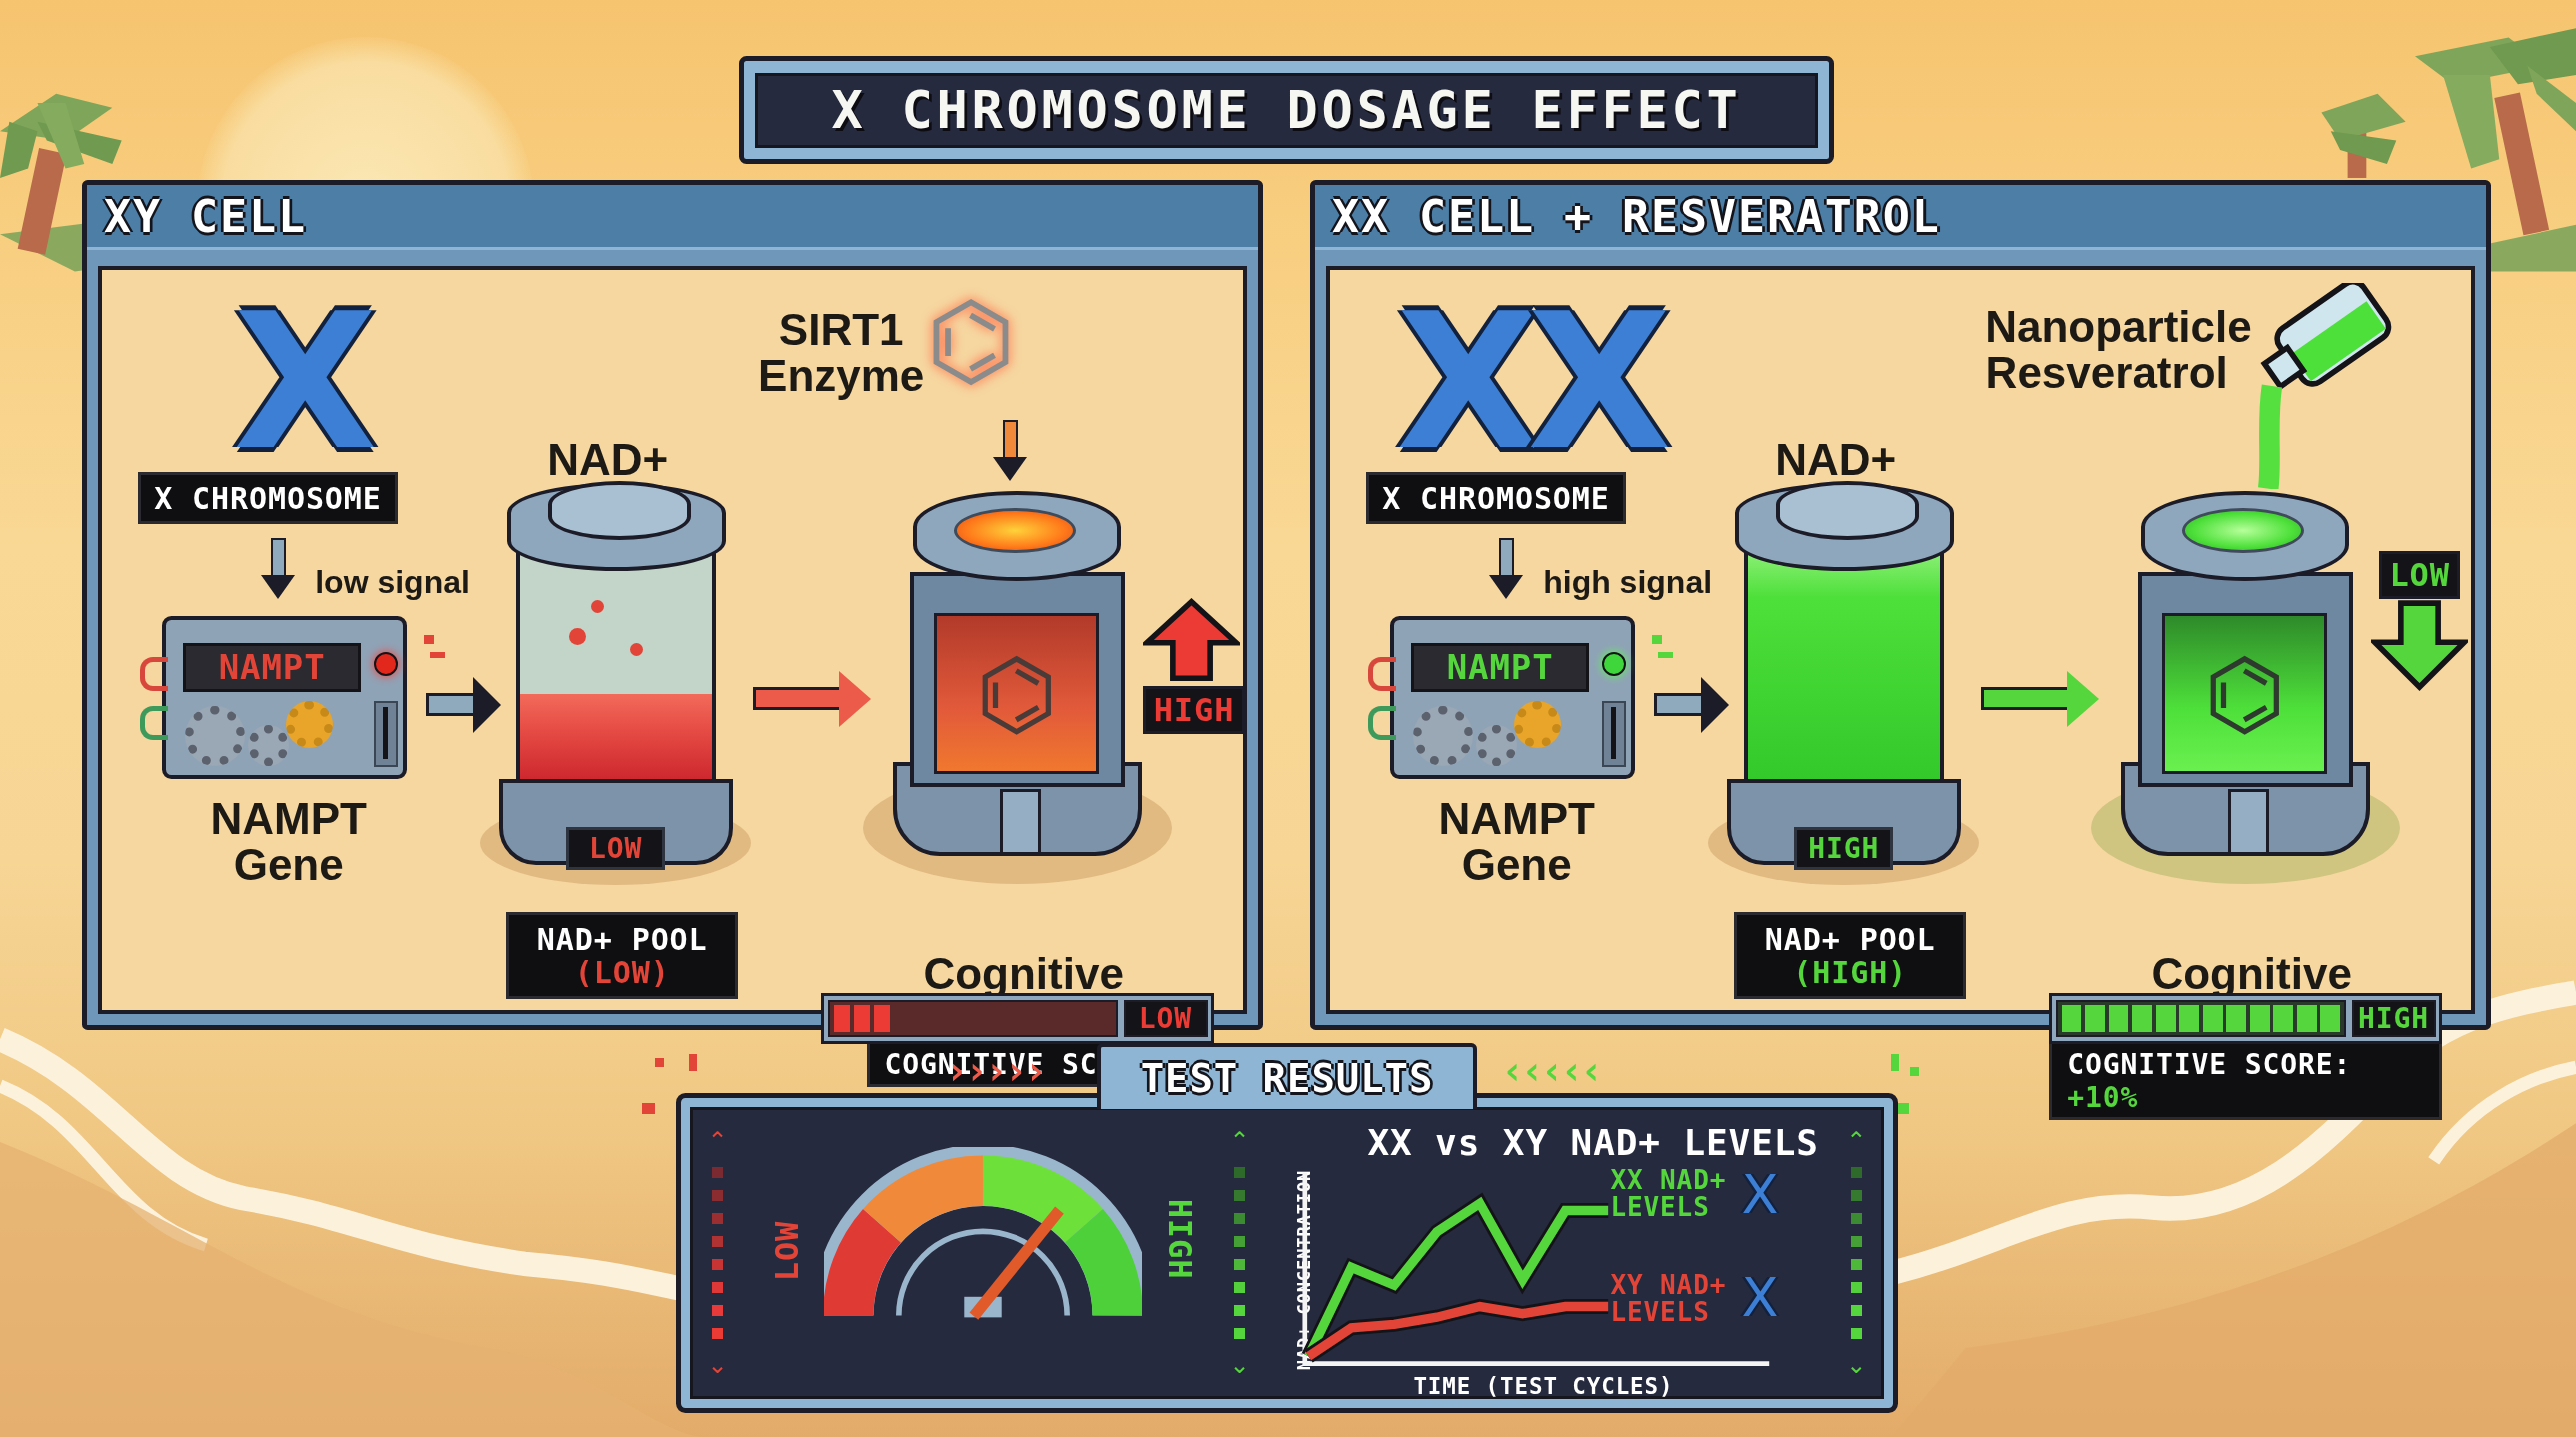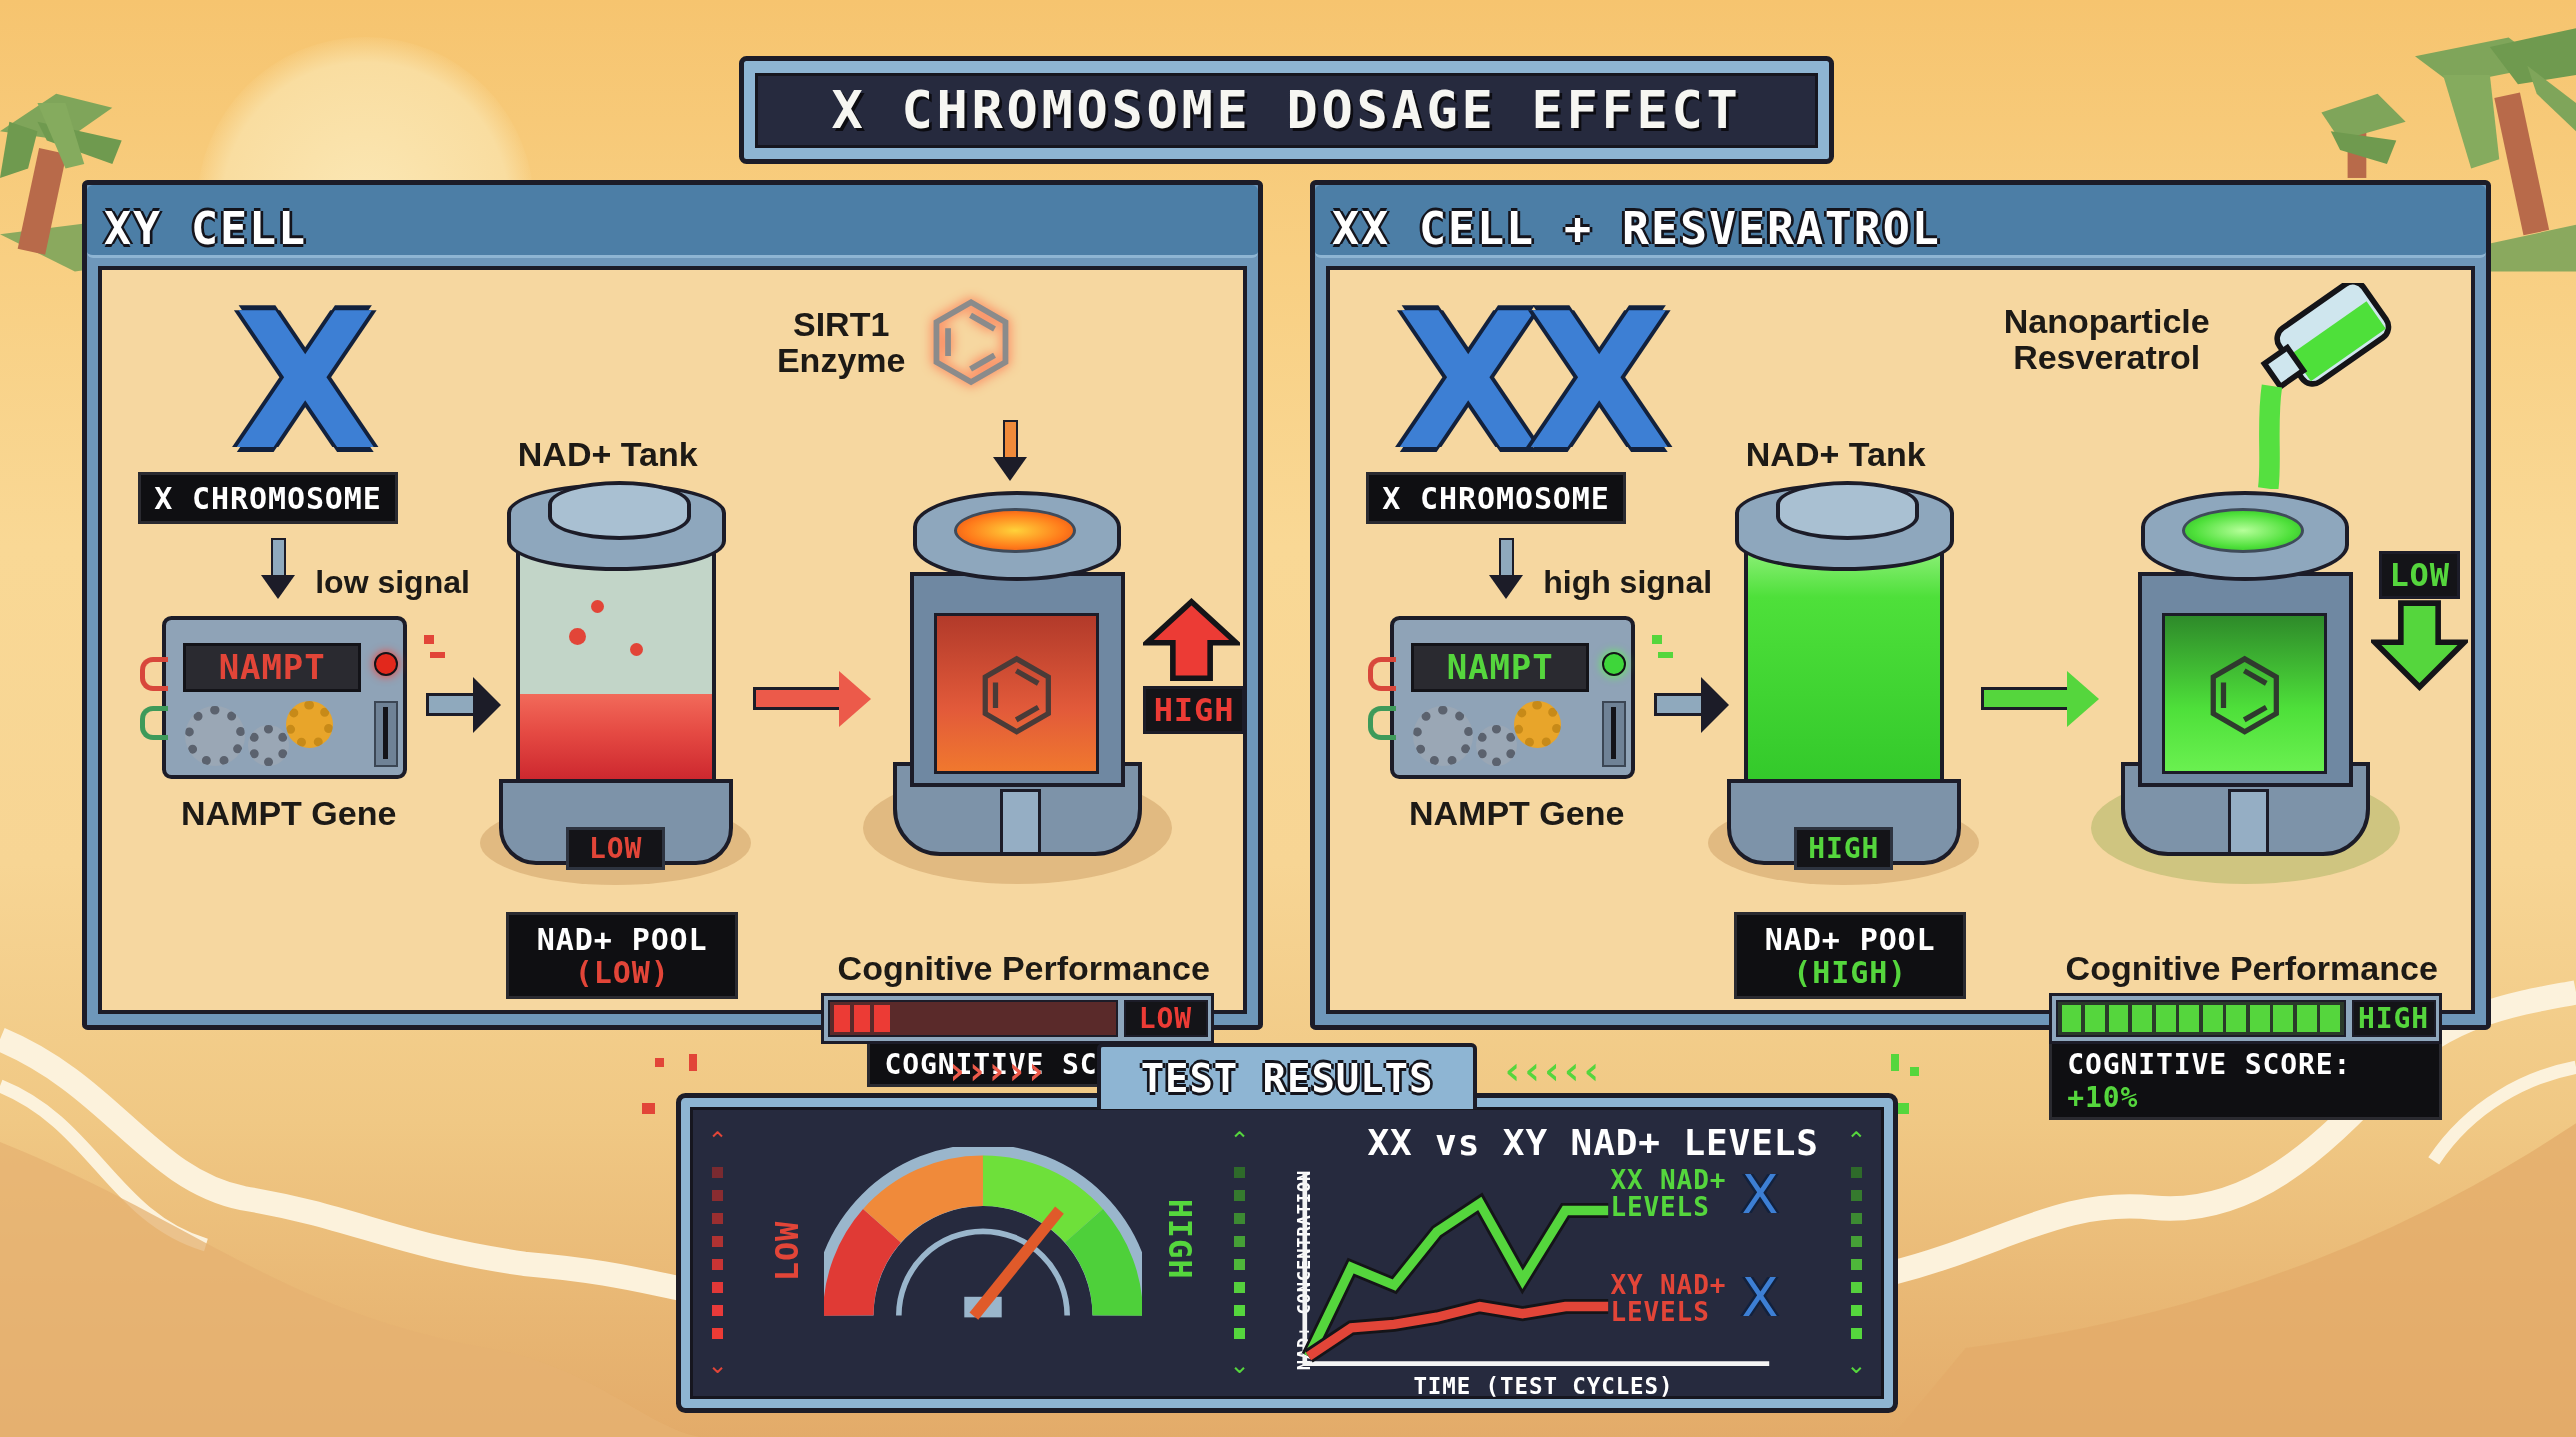--- a/index.html
+++ b/index.html
@@ -26,25 +26,25 @@
                  background: #8eb5d3; border: 5.6px solid #1c1c28; border-radius: 7.5px; padding: 11.2px; }
   .title-inner { width: 100%; height: 100%; background: #262a3e; border: 3.7px solid #16161f;
                  display: flex; align-items: center; justify-content: center; }
   .title-inner span { font-size: 52px; color: #f6f6f2; letter-spacing: 3.7px; text-shadow: 2.8px 2.8px 0 #0c0c12; }
 
   
   .panel { position: absolute; top: 180px; width: 1181px; height: 850px;
            background: #6e97ba; border: 5.6px solid #1c1c28; border-radius: 5.6px; }
   .panel-left { left: 82px; }
   .panel-right { left: 1310px; width: 1181px; }
-  .panel-header { height: 73px; background: #4c7ea6; border-bottom: 3.7px solid #8eb5d3; display: flex; align-items: flex-end; padding-left: 17px; border-radius: 6px; }
+  .panel-header { height: 65px; background: #4c7ea6; border-bottom: 3.7px solid #8eb5d3; display: flex; align-items: center; padding-left: 17px; }
   .panel-header span { font-size: 45px; color: #fff; text-shadow: -2.8px 0 0 #14141c, 2.8px 0 0 #14141c, 0 -2.8px 0 #14141c, 0 2.8px 0 #14141c; letter-spacing: 1.9px; }
   .panel-body { position: absolute; left: 11.2px; right: 11.2px; top: 81px; bottom: 11.2px; background: #f6d7a0; border: 4.7px solid #1c1c28; }
 
-  .lbl { position: absolute; color: #1d1a16; font-size: 34px; line-height: 1.05; text-align: center; }
+  .lbl { position: absolute; color: #1d1a16; font-size: 44px; line-height: 1.05; text-align: center; }
   .black-tag { position: absolute; background: #0f0f12; color: #fff; border: 3.7px solid #2a2a30; font-size: 30px; padding: 5.6px 13px; text-align: center; }
   .chromo { position: absolute; font-size: 187px; line-height: 1; color: #3d7fd4; font-weight: bold;
             text-shadow: -4.7px 0 0 #12213d, 4.7px 0 0 #12213d, 0 -4.7px 0 #12213d, 0 4.7px 0 #12213d, 0 0 0 #8bc3f5; font-family: "DejaVu Sans", sans-serif; }
   .arrow-down { position: absolute; width: 34px; height: 66px; }
   .arrow-down .stem { position: absolute; left: 9.4px; top: 0; width: 15px; height: 41px; background: #8fa9bd; border: 2.8px solid #1c1c28; border-bottom: none; }
   .arrow-down .head { position: absolute; left: 0; top: 37px; width: 0; height: 0; border-left: 17px solid transparent; border-right: 17px solid transparent; border-top: 24px solid #1c1c28; }
 
   
   .machine { position: absolute; width: 245px; height: 163px; background: #8fa3b7; border: 4.7px solid #1c1c28; border-radius: 9.4px; }
   .machine .screen { position: absolute; left: 17px; top: 22.5px; width: 178px; height: 49px; background: #2a2a30; border: 3.7px solid #131318; display: flex; align-items: center; justify-content: center; font-size: 34px; }

